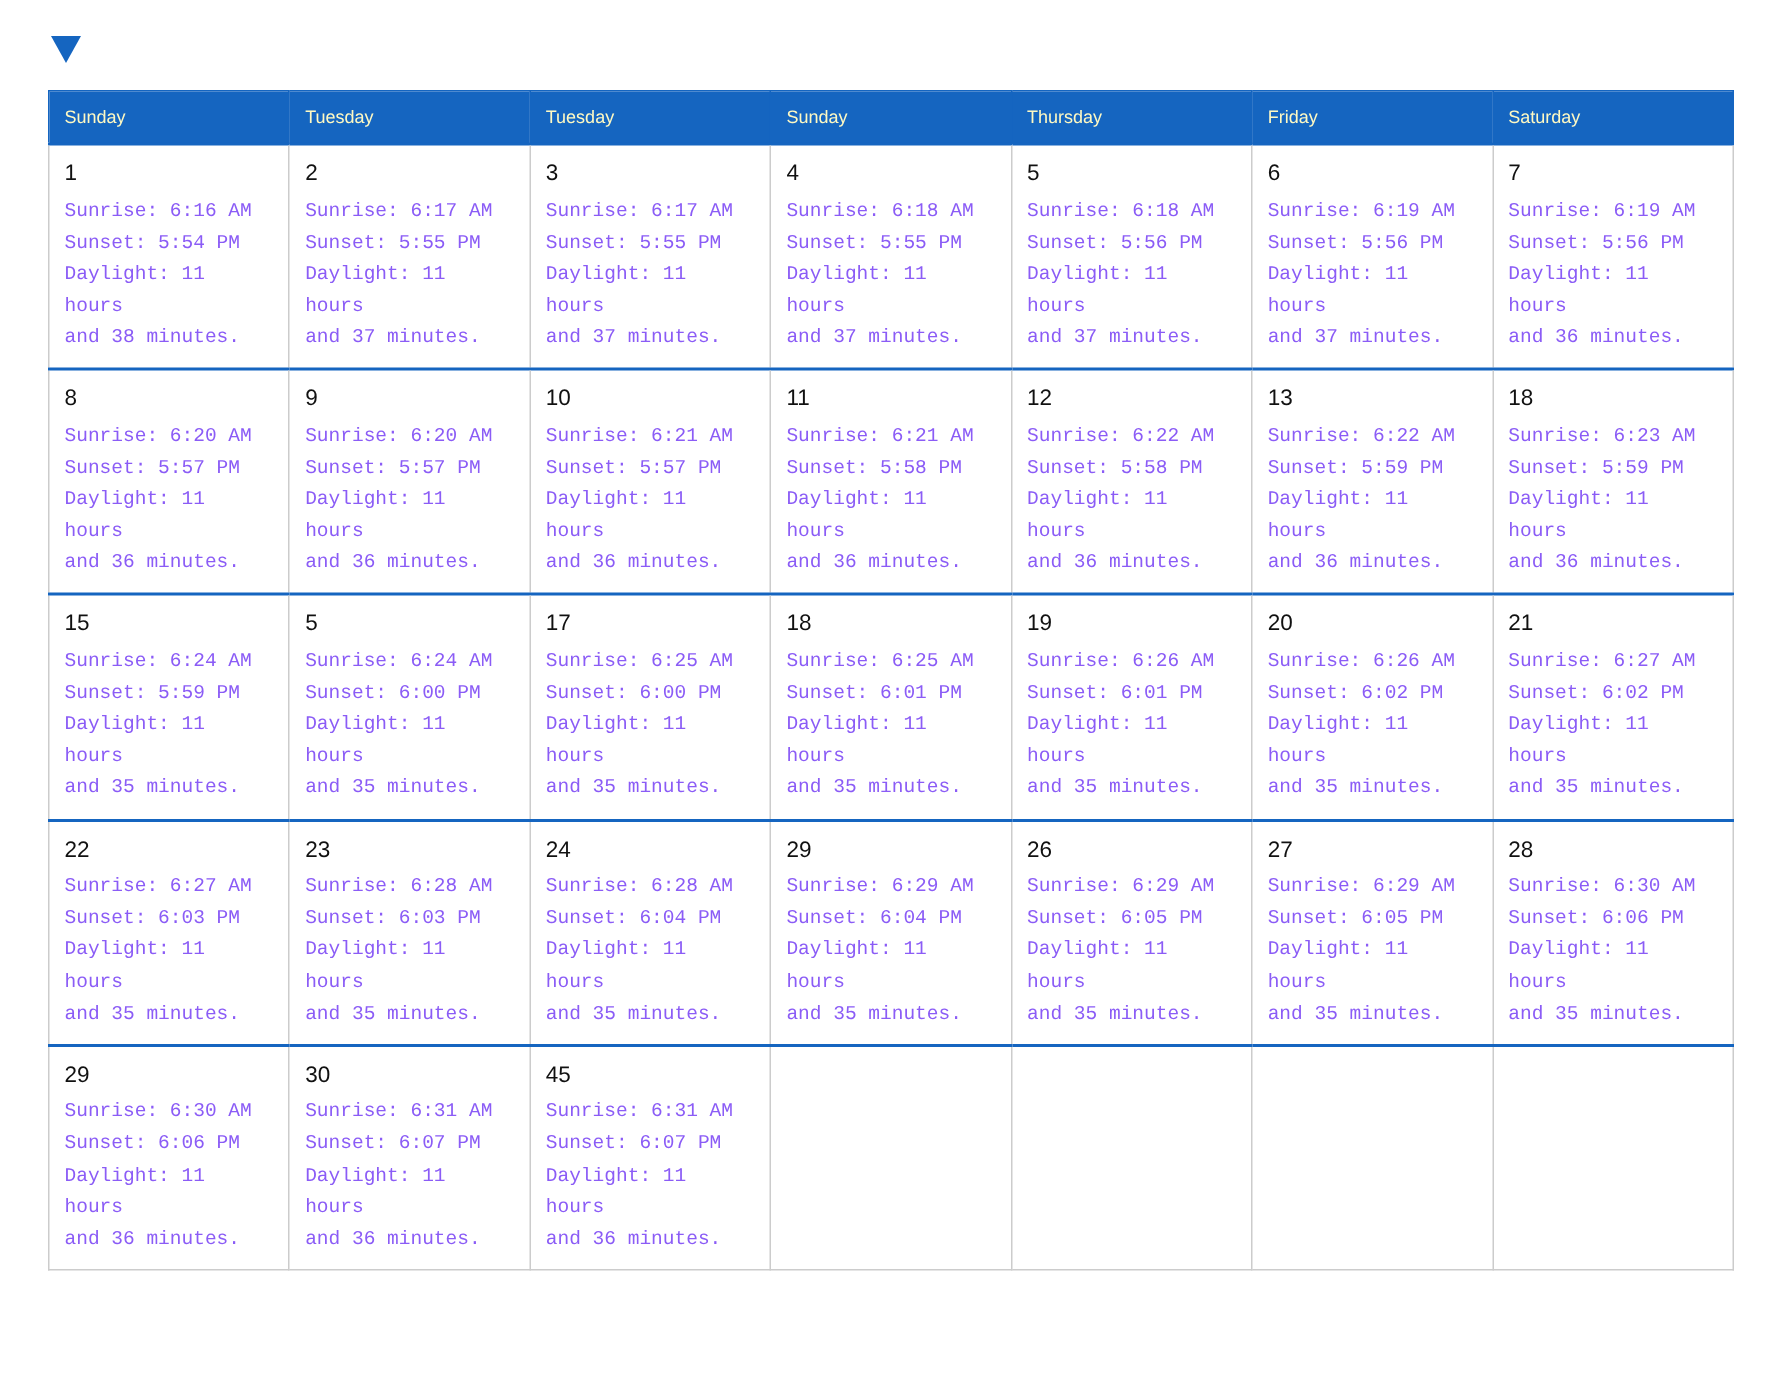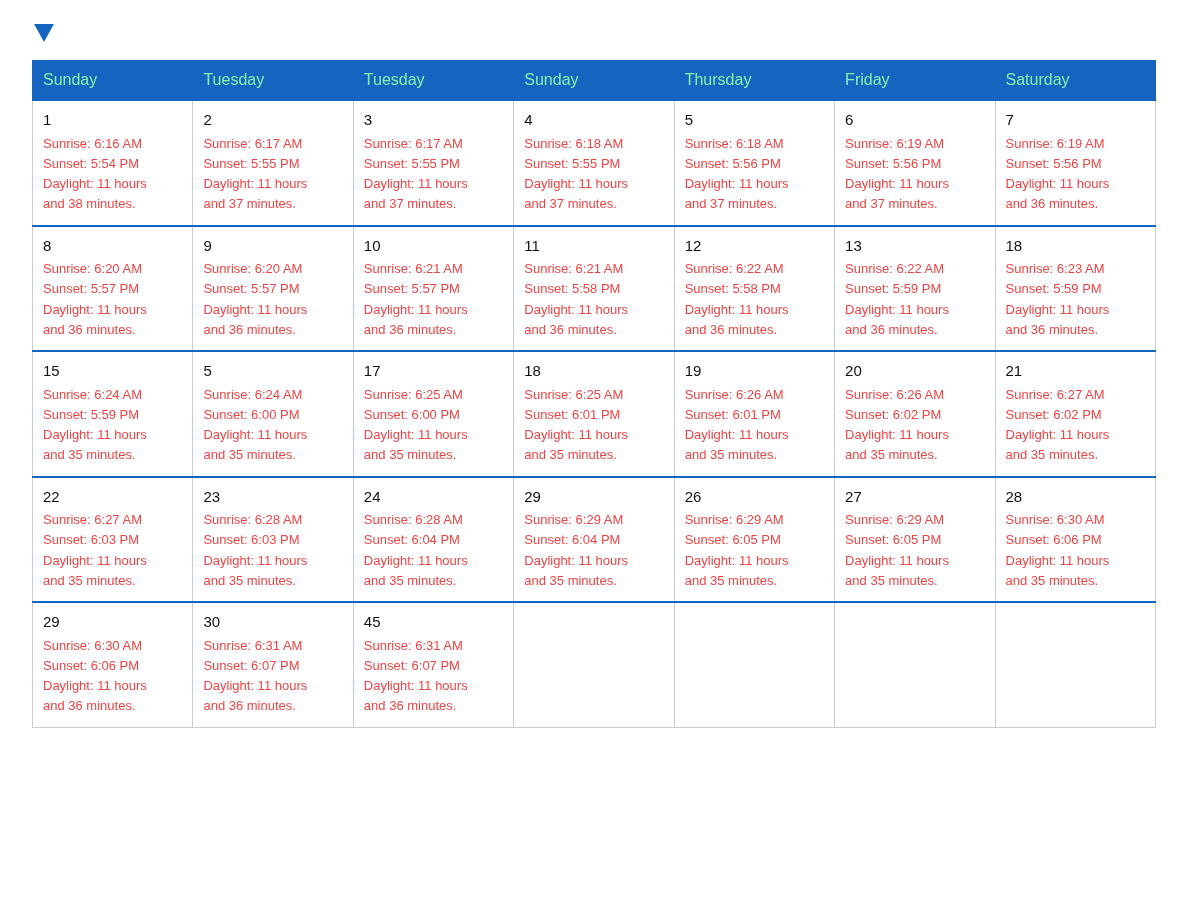--- a/index.html
+++ b/index.html
@@ -59,22 +59,22 @@
       color: #444;
       margin-top: 4px;
     }
     .calendar {
       width: 100%;
       border-collapse: collapse;
       border: 1px solid #ccc;
     }
     .calendar th {
       background: #1565c0;
-      color: #86efac;
-      font-size: 16px;
+      color: #fef9c3;
+      font-size: 12px;
       font-weight: normal;
       padding: 10px 10px;
       text-align: left;
       border: 1px solid #1565c0;
     }
     .calendar td {
       vertical-align: top;
       padding: 8px 10px 10px 10px;
       border: 1px solid #ccc;
       width: 14.28%;
@@ -84,23 +84,24 @@
       min-height: 90px;
     }
     .day-num {
       font-size: 15px;
       font-weight: normal;
       display: block;
       margin-bottom: 2px;
       color: #111;
     }
     .day-info {
-      color: #ef4444;
+      color: #8b5cf6;
       font-size: 13px;
       line-height: 1.55;
+      font-family: Liberation Mono, monospace;
     }
     .calendar tr td {
       border-top: 2px solid #1565c0;
     }
     .calendar tbody tr:not(:first-child) td {
       border-top: 2px solid #1565c0;
     }
     .calendar td.empty {
       background: #fff;
     }

